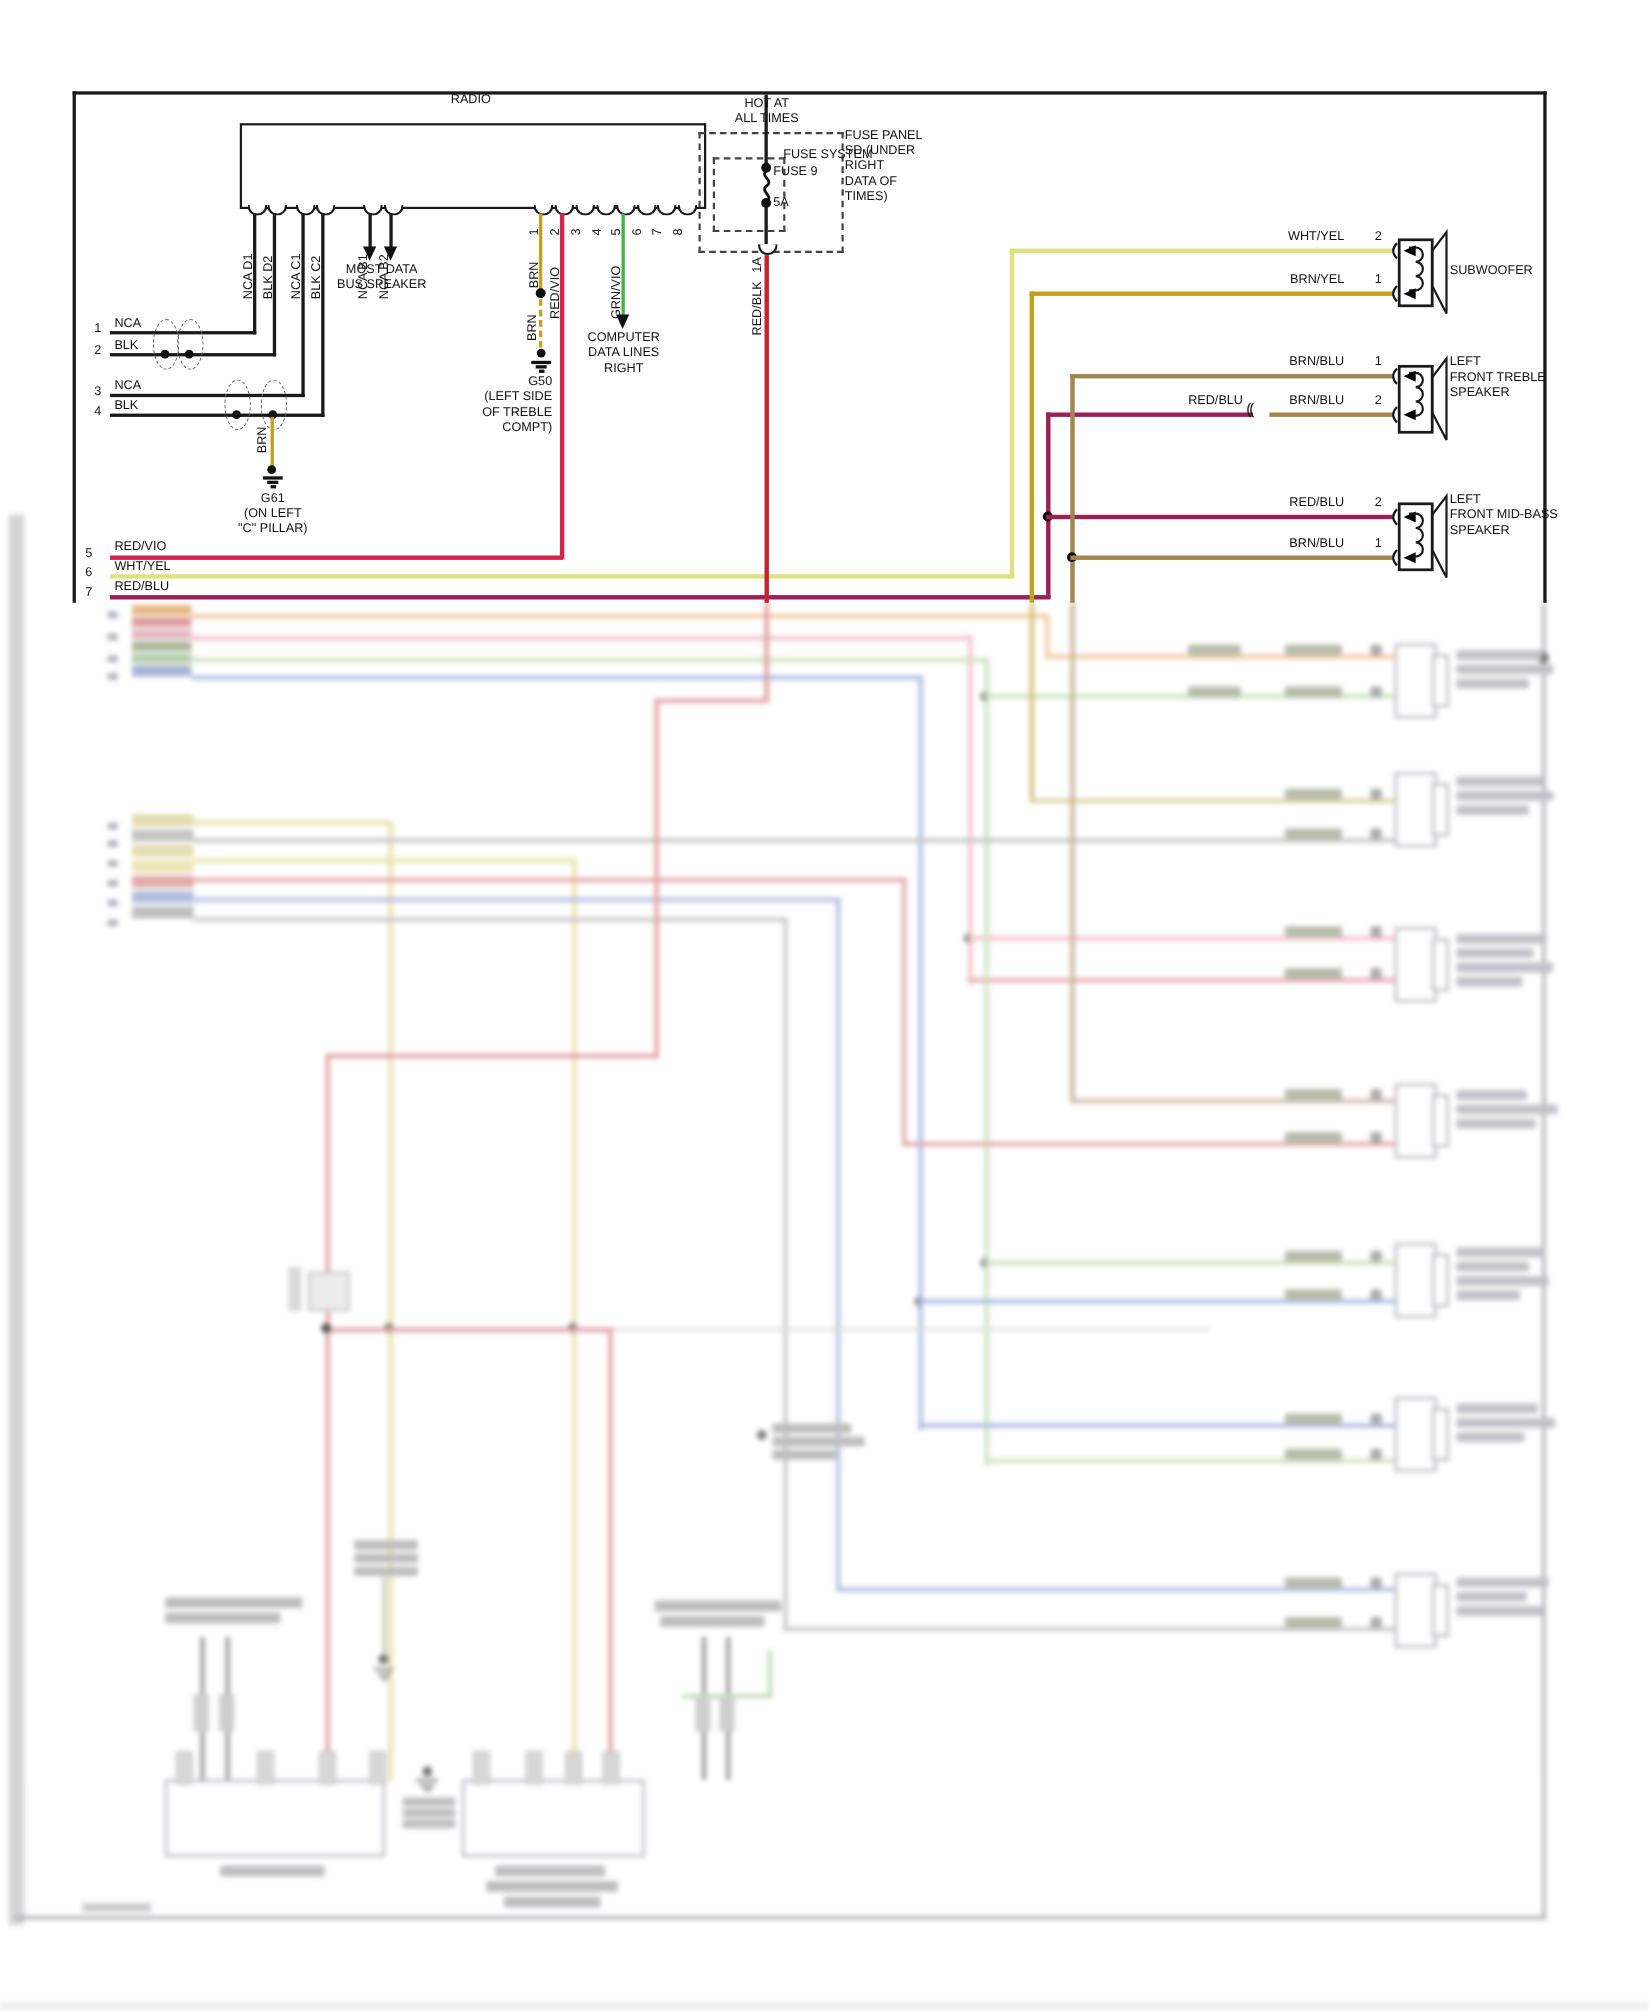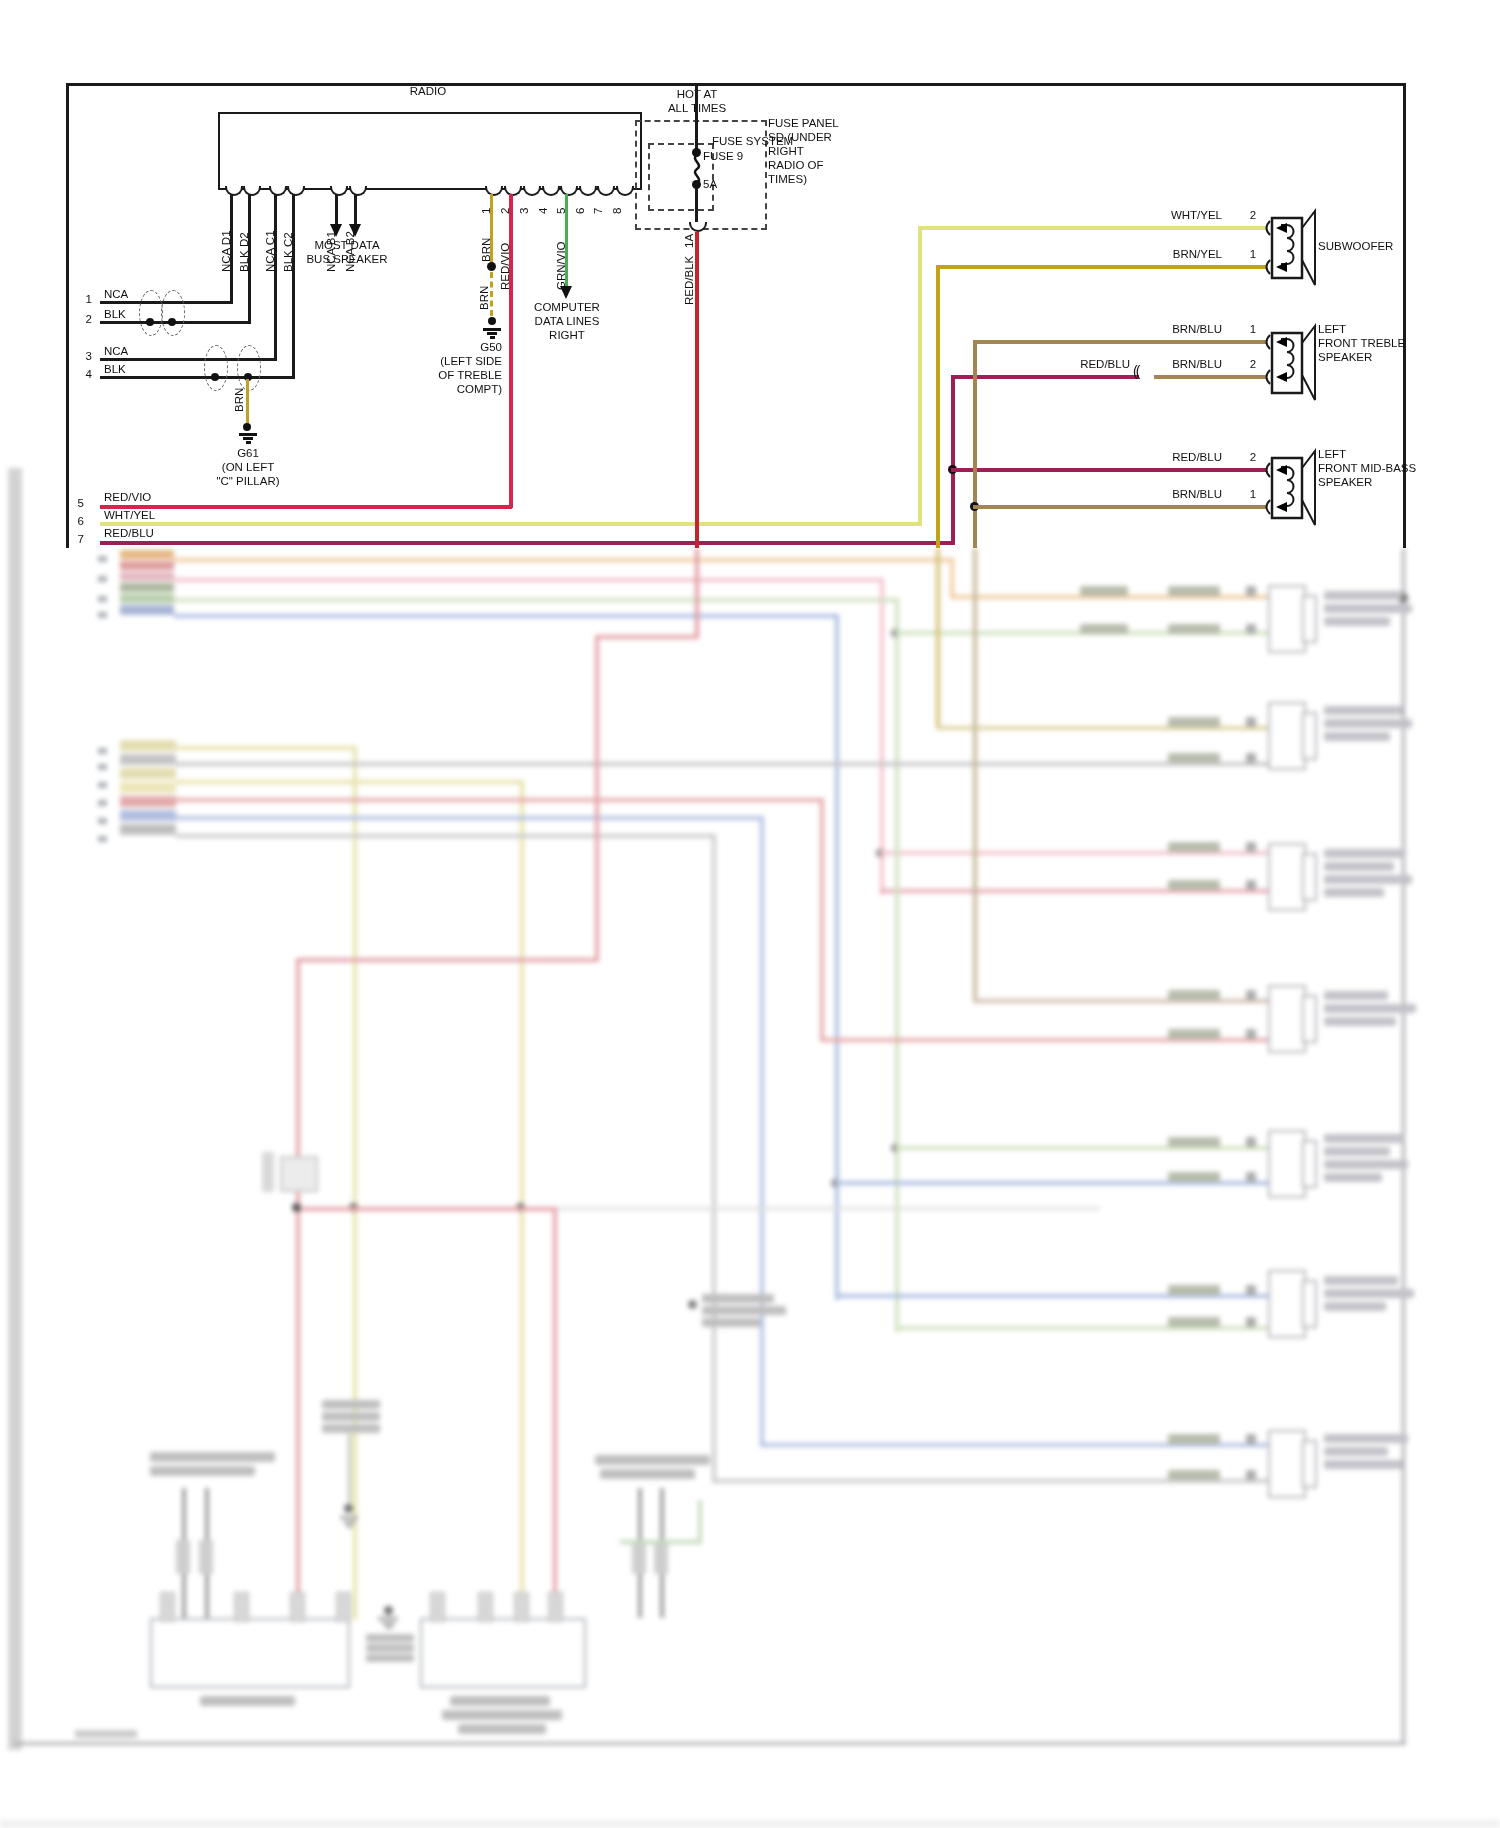--- a/index.html
+++ b/index.html
@@ -373,21 +373,21 @@
   <div class="t" style="left:104px;top:526px">RED/BLU</div>
 
   <div class="t tc" style="left:637px;top:87px;width:120px">HOT AT</div>
   <div class="t tc" style="left:637px;top:101px;width:120px">ALL TIMES</div>
   <div class="dashed" style="left:635px;top:120px;width:128px;height:106px"></div>
   <div class="dashed" style="left:648px;top:143px;width:62px;height:64px"></div>
   <div class="t" style="left:712px;top:134px">FUSE SYSTEM</div>
   <div class="t" style="left:768px;top:116px">FUSE PANEL</div>
   <div class="t" style="left:768px;top:130px">SD (UNDER</div>
   <div class="t" style="left:768px;top:144px">RIGHT</div>
-  <div class="t" style="left:768px;top:158px">RADIO OF</div>
+  <div class="t" style="left:768px;top:158px">DATA OF</div>
   <div class="t" style="left:768px;top:172px">TIMES)</div>
   <div class="w wk" style="left:695px;top:86px;width:3px;height:64px"></div>
   <div class="dot" style="left:692px;top:148px"></div>
   <svg style="position:absolute;left:688px;top:155px" width="18" height="28" viewBox="0 0 18 28">
     <path d="M9,0 C2,5 16,9 9,14 C2,19 16,23 9,28" fill="none" stroke="#111" stroke-width="2.5"></path>
   </svg>
   <div class="dot" style="left:692px;top:180px"></div>
   <div class="w wk" style="left:695px;top:188px;width:3px;height:34px"></div>
   <div class="pin" style="left:689px;top:222px"></div>
   <div class="t" style="left:703px;top:149px">FUSE 9</div>

